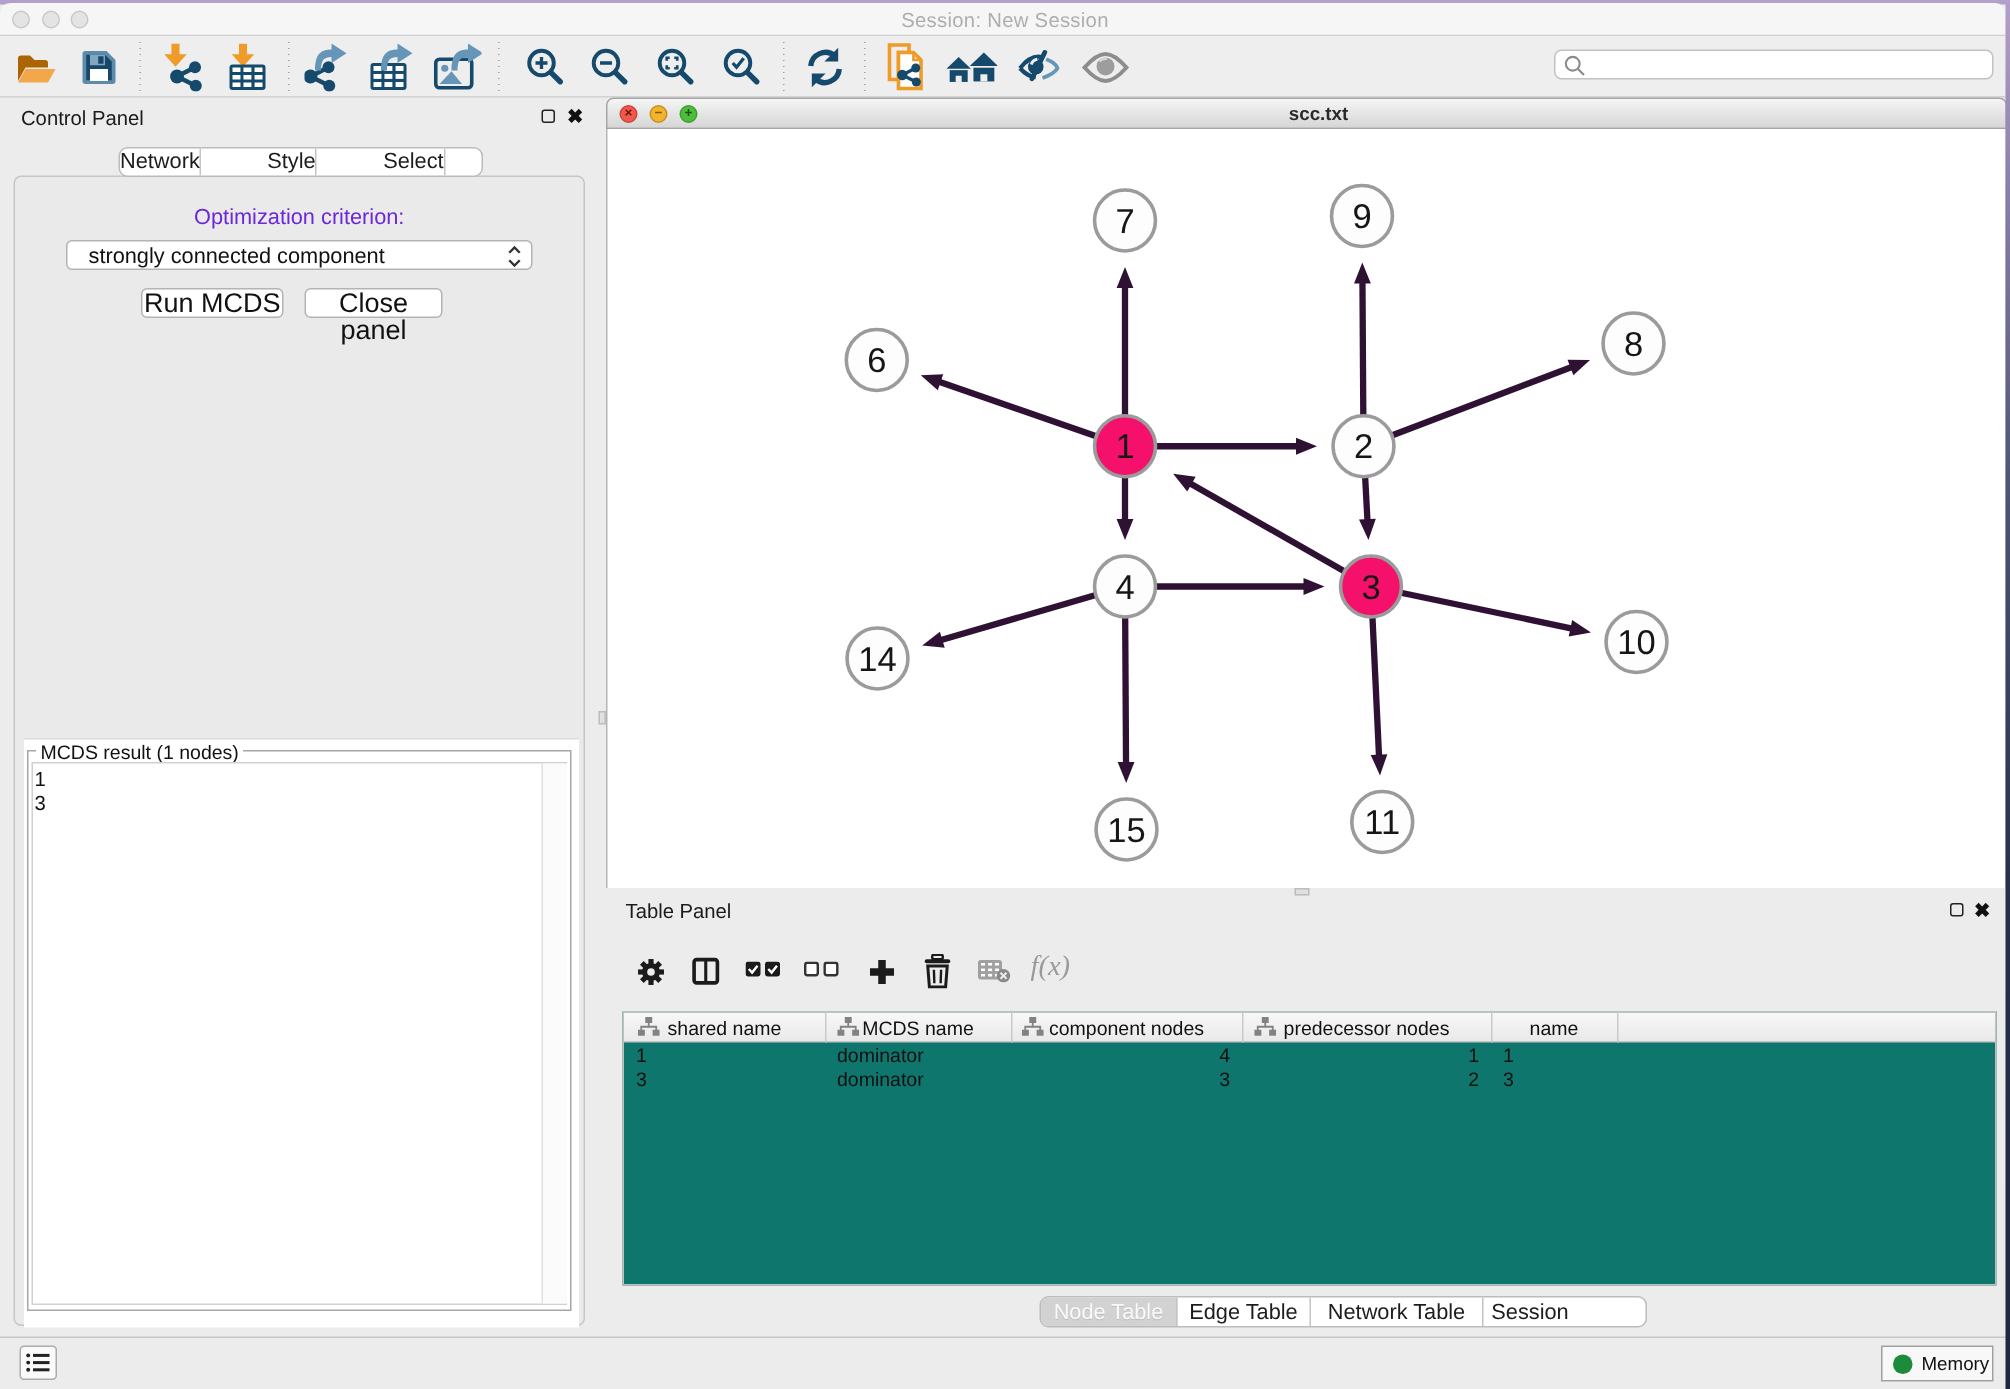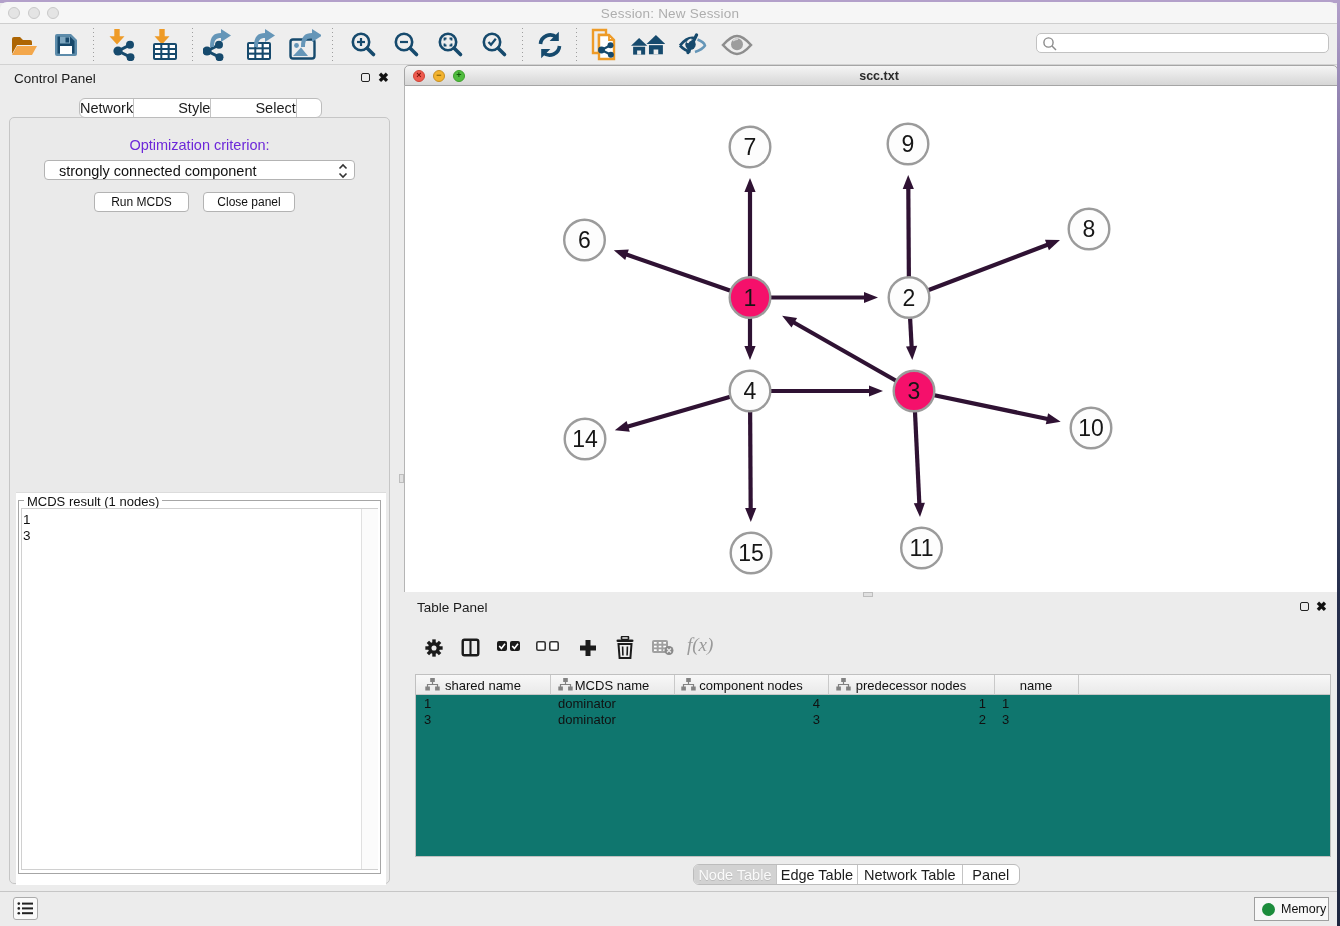--- a/index.html
+++ b/index.html
@@ -32,21 +32,21 @@
   border-radius:6px;background:#fff;box-sizing:border-box;overflow:hidden;}
 .tabgrp .tab{height:100%;display:flex;align-items:center;justify-content:center;
   font-size:14.5px;color:#1d1d1d;border-right:1px solid #c4c4c4;box-sizing:border-box;}
 .tabgrp .tab:last-child{border-right:none;}
 .tabgrp .sel{background:#d2d2d2;color:#fafafa;text-shadow:0 1px 0 #bbb;}
 #optlabel{left:9px;top:137px;width:381px;text-align:center;font-size:14.5px;color:#6d28d9;}
 #combo{left:44px;top:160px;width:311px;height:20px;background:#fff;border:1px solid #b3b3b3;
   border-radius:4px;box-sizing:border-box;}
 #combo span{position:absolute;left:14px;top:2px;font-size:14.5px;color:#111;}
 .btn{position:absolute;height:20px;background:#fff;border:1px solid #b3b3b3;border-radius:4px;
-  box-sizing:border-box;text-align:center;font-size:12px;color:#111;line-height:18px;}
+  box-sizing:border-box;text-align:center;font-size:18px;color:#111;line-height:18px;}
 #resultswhite{left:16px;top:492px;width:370px;height:392px;background:#fff;border-top:1px solid #dcdcdc;}
 #fieldset{left:18px;top:500px;width:363px;height:374px;border:1px solid #a6a6a6;box-sizing:border-box;}
 #fieldlegend{left:24px;top:494px;background:#fff;padding:0 3px;font-size:13px;color:#111;}
 #resarea{left:21px;top:508px;width:357px;height:362px;background:#fff;border:1px solid #d0d0d0;box-sizing:border-box;}
 #restext{left:23px;top:512px;font-size:13.5px;color:#111;line-height:16px;}
 #resscroll{left:361px;top:509px;width:16px;height:360px;background:#fbfbfb;border-left:1px solid #e0e0e0;}
 
 #statusbar{left:0;top:891px;width:1340px;height:35px;background:#ececec;border-top:1px solid #c6c6c6;}
 #listbtn{left:13px;top:897px;width:25px;height:23px;background:#fafafa;border:1px solid #ababab;
   border-radius:3px;box-sizing:border-box;}
@@ -419,19 +419,19 @@
   <div class="cell" style="left:142px;top:21px;">dominator</div>
   <div class="cell" style="left:258px;top:21px;width:146px;text-align:right;">4</div>
   <div class="cell" style="left:412px;top:21px;width:158px;text-align:right;">1</div>
   <div class="cell" style="left:586px;top:21px;">1</div>
   <div class="cell" style="left:8px;top:37px;">3</div>
   <div class="cell" style="left:142px;top:37px;">dominator</div>
   <div class="cell" style="left:258px;top:37px;width:146px;text-align:right;">3</div>
   <div class="cell" style="left:412px;top:37px;width:158px;text-align:right;">2</div>
   <div class="cell" style="left:586px;top:37px;">3</div>
 </div>
-<div class="tabgrp" style="left:693px;top:864px;width:327px;height:21px;">
+<div class="tabgrp" style="left:693px;top:864px;width:405px;height:21px;">
   <div class="tab sel" style="width:91px;">Node Table</div>
   <div class="tab" style="width:89px;">Edge Table</div>
   <div class="tab" style="width:115px;">Network Table</div>
-  <div class="tab" style="width:62px;">Panel</div>
+  <div class="tab" style="width:62px;">Session</div>
 </div>
 <div class="abs" id="rightstrip"></div>
 
 </body></html>

